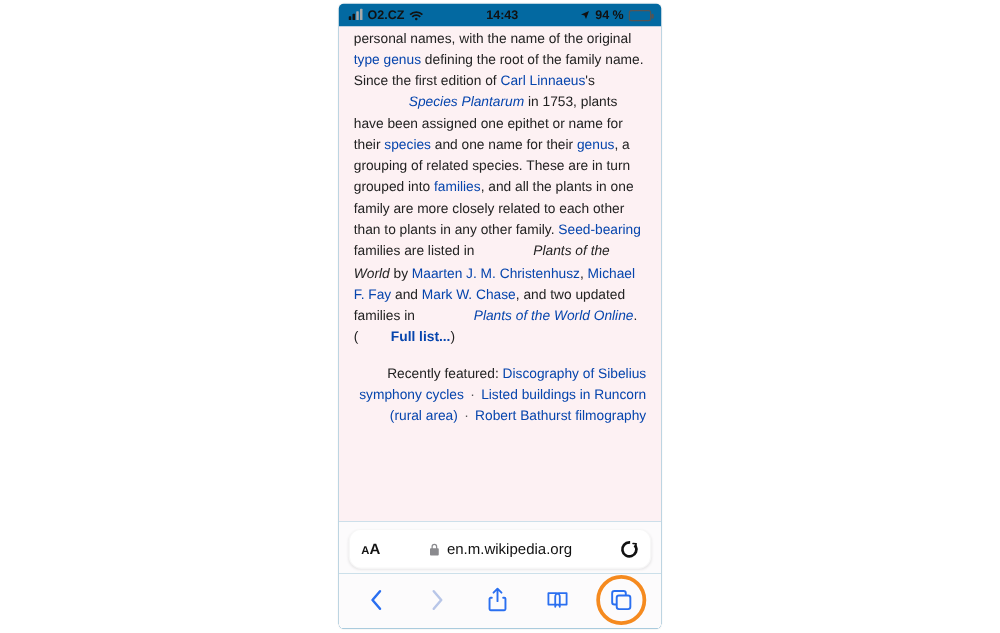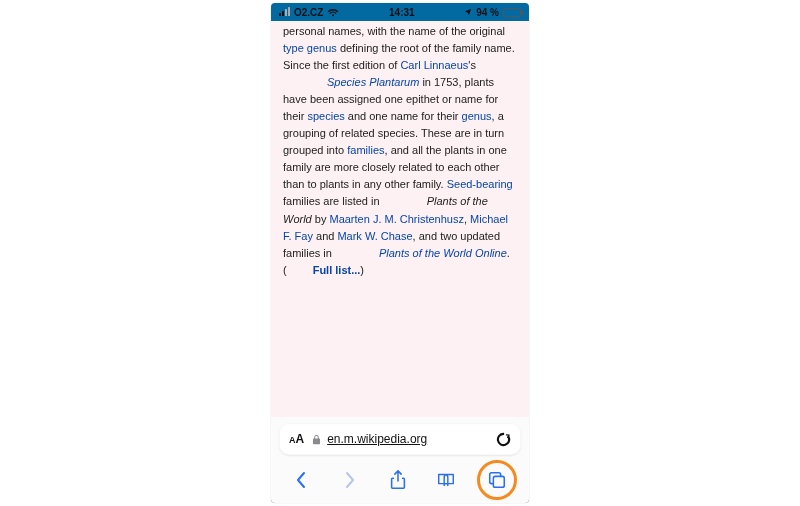--- a/index.html
+++ b/index.html
@@ -91,21 +91,21 @@
     .url-field {
       background: #fff;
       border-radius: 10px;
       height: 32px;
       display: flex;
       align-items: center;
       padding: 0 10px;
       box-shadow: 0 1px 2px rgba(0,0,0,0.08), inset 0 0 0 1px rgba(0,0,0,0.03);
       font-size: 12px;
       color: #111;
-      gap: 8px;
+      gap: 18px;
     }
     .url-field .aa { font-size: 12px; font-weight: 700; letter-spacing: 0px; }
     .url-field .aa small { font-size: 9px; font-weight:700; }
     .url-field .domain { color: #111; padding-left: 2px; }
     .url-field .reload { margin-left: auto; color:#111; }
 
     
     .toolbar {
       height: 44px;
       display: flex;
@@ -142,45 +142,48 @@
         <span style="height:7px"></span>
         <span style="height:9px"></span>
       </span>
       <span>O2.CZ</span>
       <span>
         <svg width="12" height="9" viewBox="0 0 12 9">
             <path d="M6 8.2a1 1 0 100-2 1 1 0 000 2zM2.3 4.9a5.3 5.3 0 017.4 0l-1 1a3.9 3.9 0 00-5.4 0l-1-1zM.6 3.2a7.7 7.7 0 0110.8 0l-1 1a6.3 6.3 0 00-8.8 0l-1-1z" fill="#111"></path>
           </svg>
       </span>
     </div>
-    <div>14:31</div>
+    <div>14:43</div>
     <div class="status-right">
       <span>
         <svg width="8" height="8" viewBox="0 0 10 10">
             <path d="M9 1L1 4.5l3.5 1L6 9 9 1z" fill="#111"></path>
           </svg>
       </span>
       <span>94 %</span>
       <span class="battery"><span class="battery-fill"></span></span>
     </div>
   </div>
 
   <div class="content">
     <div class="content-wrap">
       <div class="main-text">
         <span>personal names, with the name of the original </span><a class="wl" href="#">type genus</a><span> defining the root of the family name. Since the first edition of </span><a class="wl" href="#">Carl Linnaeus</a><span>'s </span><a class="wl italic" href="#">Species Plantarum</a><span> in 1753, plants have been assigned one epithet or name for their </span><a class="wl" href="#">species</a><span> and one name for their </span><a class="wl" href="#">genus</a><span>, a grouping of related species. These are in turn grouped into </span><a class="wl" href="#">families</a><span>, and all the plants in one family are more closely related to each other than to plants in any other family. </span><a class="wl" href="#">Seed-bearing</a><span> families are listed in </span><span class="italic">Plants of the World</span><span> by </span><a class="wl" href="#">Maarten J. M. Christenhusz</a><span>, </span><a class="wl" href="#">Michael F. Fay</a><span> and </span><a class="wl" href="#">Mark W. Chase</a><span>, and two updated families in </span><a class="wl italic" href="#">Plants of the World Online</a><span>. (</span><a class="wl bold" href="#">Full list...</a><span>)</span>
       </div>
 
+      <div class="recent">
+        <span>Recently featured: </span><a class="wl" href="#">Discography of Sibelius symphony cycles</a><span class="dot"> · </span><a class="wl" href="#">Listed buildings in Runcorn (rural area)</a><span class="dot"> · </span><a class="wl" href="#">Robert Bathurst filmography</a>
+      </div>
     </div>
   </div>
 
   <div class="url-wrap">
     <div class="url-field">
       <span class="aa"><small>A</small>A</span>
-      <span style="flex:1; display:flex; align-items:center; justify-content:flex-start; gap:4px;text-decoration:underline;">
+      <span style="flex:1; display:flex; align-items:center; justify-content:center; gap:4px;">
         <span>
           <svg width="9" height="11" viewBox="0 0 9 11">
               <path d="M2.2 4.5V3.3a2.3 2.3 0 014.6 0v1.2h.5c.4 0 .7.3.7.7v4.4c0 .4-.3.7-.7.7H1.7a.7.7 0 01-.7-.7V5.2c0-.4.3-.7.7-.7h.5zm1 0h2.6V3.3a1.3 1.3 0 00-2.6 0v1.2z" fill="#8a8a8e"></path>
             </svg>
         </span>
         <span class="domain">en.m.wikipedia.org</span>
       </span>
       <span class="reload">
         <svg width="15" height="15" viewBox="0 0 16 16">
             <path d="M8 2.5a5.5 5.5 0 104.9 3l.9-.5A6.5 6.5 0 118 1.5v1z" fill="none" stroke="#111" stroke-width="1.3" stroke-linecap="round"></path>

